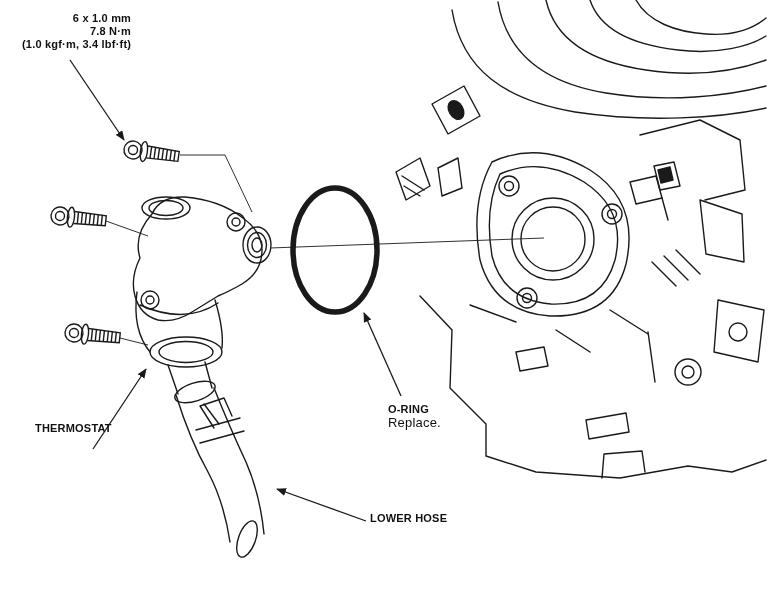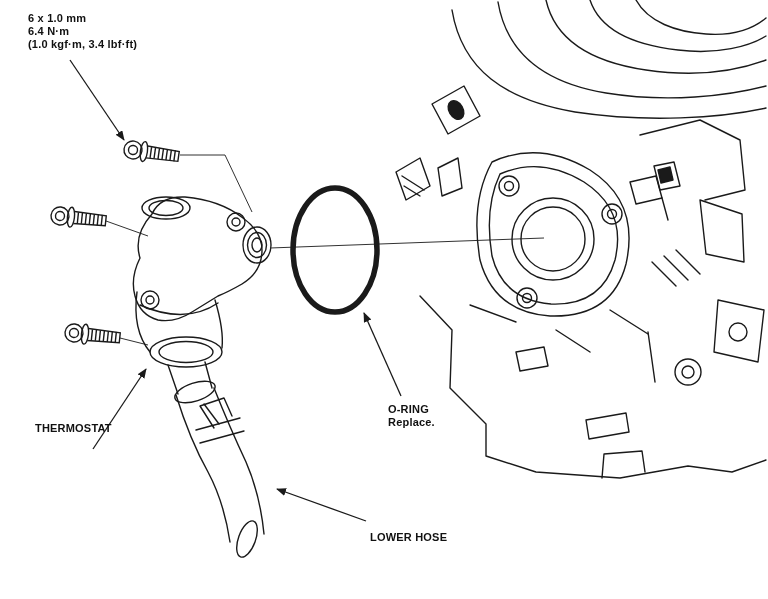--- a/index.html
+++ b/index.html
@@ -14,22 +14,22 @@
   .label{
     position:absolute;
     color:#111;
     font-weight:bold;
     font-size:11px;
     letter-spacing:.2px;
     line-height:13px;
     white-space:nowrap;
   }
   .label .sub{
-    font-weight:bold;
-    font-size:11px;
+    font-weight:normal;
+    font-size:13px;
     text-align:right;
   }
 </style>
 </head>
 <body>
 
 <div id="stage">
 
   <svg id="art" width="768" height="599" viewBox="0 0 768 599">
     <defs>
@@ -160,28 +160,28 @@
     </g>
 
     <g stroke="#1a1a1a" stroke-width="1.3" fill="none">
       <path d="M70,60 L124,140" marker-end="url(#arr)"></path>
       <path d="M93,449 L146,369" marker-end="url(#arr)"></path>
       <path d="M366,521 L277,489" marker-end="url(#arr)"></path>
       <path d="M401,396 L364,313" marker-end="url(#arr)"></path>
     </g>
   </svg>
 
-  <div class="label" style="left:28px;top:12px;">
+  <div class="label" style="left:22px;top:12px;text-align:right;">
     <div>6 x 1.0 mm</div>
-    <div>6.4 N·m</div>
+    <div>7.8 N·m</div>
     <div>(1.0 kgf·m, 3.4 lbf·ft)</div>
   </div>
 
   <div class="label" style="left:388px;top:403px;">
     <div>O-RING</div>
     <div class="sub">Replace.</div>
   </div>
 
   <div class="label" style="left:35px;top:422px;">THERMOSTAT</div>
 
-  <div class="label" style="left:370px;top:531px;">LOWER HOSE</div>
+  <div class="label" style="left:370px;top:512px;">LOWER HOSE</div>
 
 </div>
 
 </body></html>

